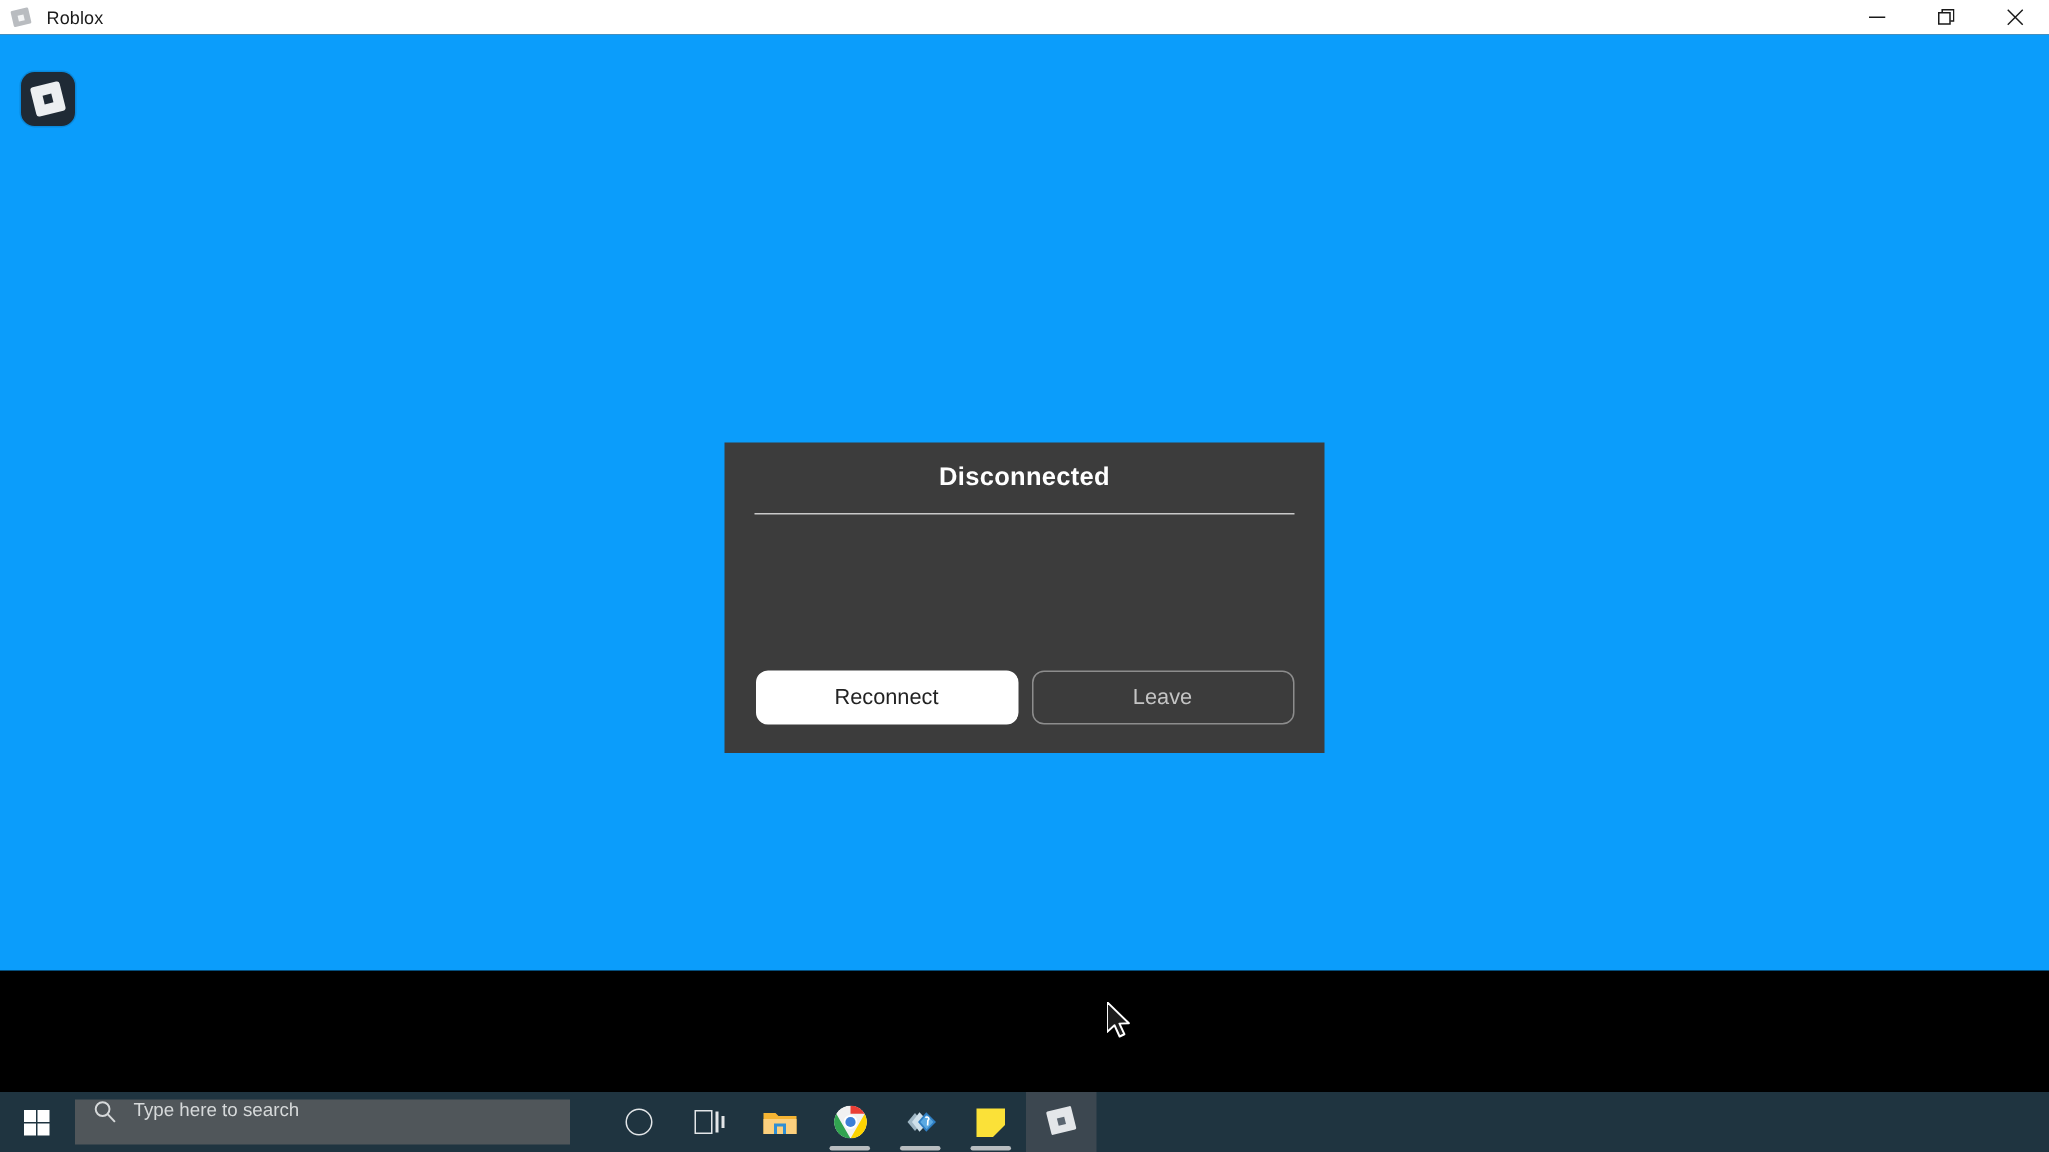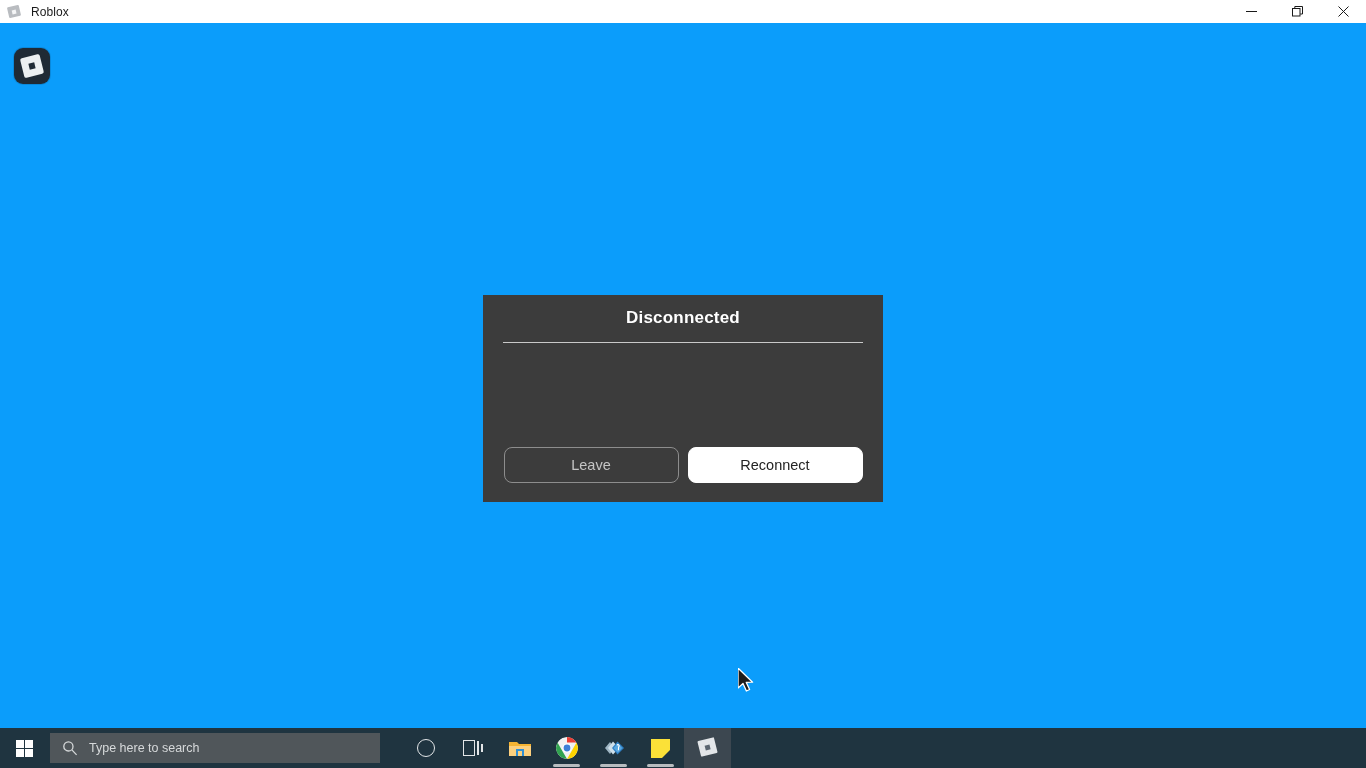--- a/index.html
+++ b/index.html
@@ -68,21 +68,21 @@
     align-items: center;
     justify-content: center;
   }
   .tb-btn svg { display: block; }
 
   
   .canvas {
     position: absolute;
     left: 0; top: 23px;
     width: 1366px;
-    height: 705px;
+    height: 624px;
     background: #0b9dfb;
   }
 
   
   .corner-logo {
     position: absolute;
     left: 14px; top: 25px;
     width: 36px; height: 36px;
     background: #1f2a35;
     border-radius: 9px;
@@ -201,21 +201,20 @@
     grid-template-rows: 8px 8px;
     gap: 1px;
   }
   .win-logo span { background: #ffffff; display: block; }
 
   .search-box {
     width: 330px;
     height: 30px;
     background: #50565a;
     display: flex;
-    align-items: center;
     margin-left: 2px;
     cursor: text;
   }
   .search-icon { margin-left: 12px; width: 16px; height: 16px; }
   .search-placeholder {
     font-size: 12.5px;
     color: #d6d9da;
     margin-left: 11px;
   }
 
@@ -332,22 +331,22 @@
   <div class="canvas">
 
     <div class="corner-logo">
       <div class="tilt"></div>
     </div>
 
     <div class="dialog">
       <h1 class="dialog-title">Disconnected</h1>
       <div class="dialog-rule"></div>
       <div class="dialog-actions">
+        <div class="btn btn-primary">Reconnect</div>
         <div class="btn btn-secondary">Leave</div>
-        <div class="btn btn-primary">Reconnect</div>
       </div>
     </div>
 
     <div class="cursor">
       <svg width="20" height="28" viewBox="0 0 20 28">
         <polygon points="0,0 0,20 5,15.5 8.4,23 11.6,21.5 8.3,14.4 14.6,14.2" fill="#1c1c1c" stroke="#ffffff" stroke-width="1.3" stroke-linejoin="round"></polygon>
       </svg>
     </div>
   </div>
 

